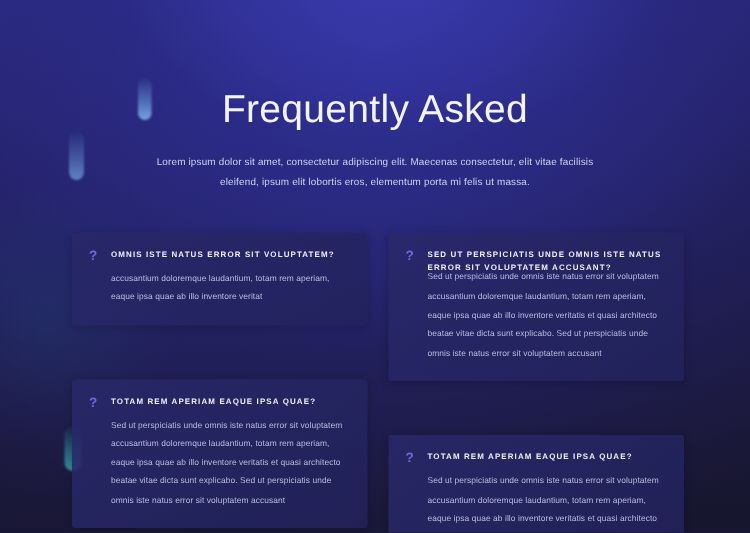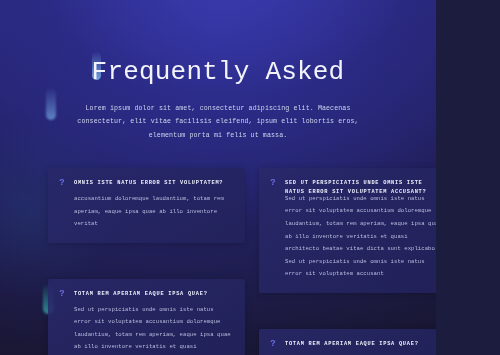--- a/index.html
+++ b/index.html
@@ -8,29 +8,28 @@
   }
   body {
     width: 500px;
     height: 355px;
     overflow: hidden;
     font-family: "Liberation Sans", sans-serif;
     background: #1c1c3e;
   }
   #page {
     position: relative;
-    width: 436px;
+    width: 500px;
     height: 355px;
     overflow: hidden;
     background:
       radial-gradient(ellipse 300px 200px at 52% -8%, #3b3bb0 0%, rgba(59,59,176,0.0) 62%),
       radial-gradient(ellipse 420px 300px at 50% 8%, #2f2f96 0%, rgba(47,47,150,0.0) 68%),
       radial-gradient(ellipse 600px 420px at 48% 22%, #262673 0%, rgba(38,38,115,0.0) 72%),
       linear-gradient(172deg, #2b2b86 0%, #262370 22%, #201d55 46%, #1c1940 68%, #191733 86%, #17162e 100%);
-    font-family: Liberation Mono, monospace;
   }
   
   .pill {
     position: absolute;
     border-radius: 40px;
     pointer-events: none;
   }
   .pill-a {
     left: 92px; top: 52px;
     width: 9px; height: 28px;

